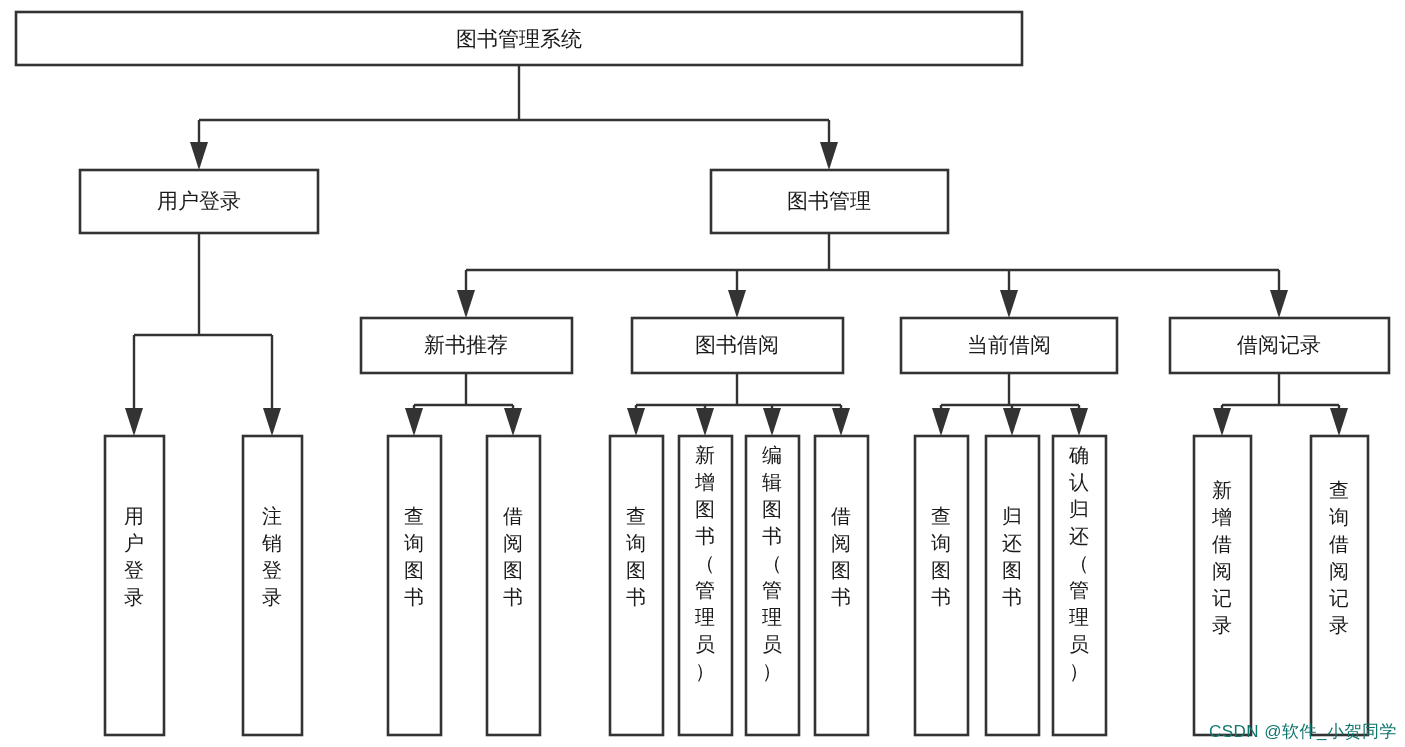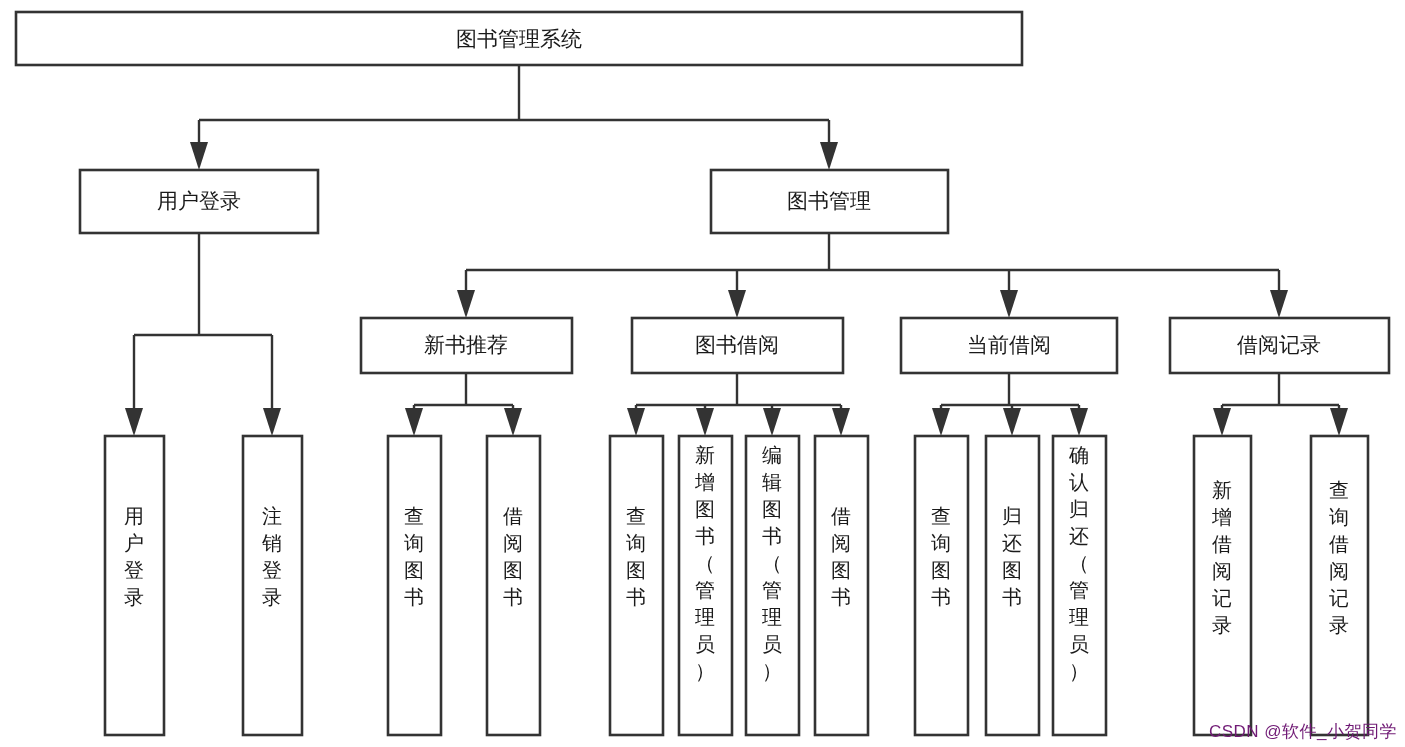--- a/index.html
+++ b/index.html
@@ -50,21 +50,21 @@
   .arrow-head {
     fill: #333333;
     stroke: none;
   }
   .watermark {
     position: absolute;
     right: 8px;
     bottom: 4px;
     font-family: "Liberation Sans", "DejaVu Sans", sans-serif;
     font-size: 17px;
-    color: #701a75;
+    color: #0f766e;
     letter-spacing: 0.5px;
     white-space: nowrap;
     user-select: none;
   }
 </style>
 </head>
 <body>
 
 <div id="stage">
 

